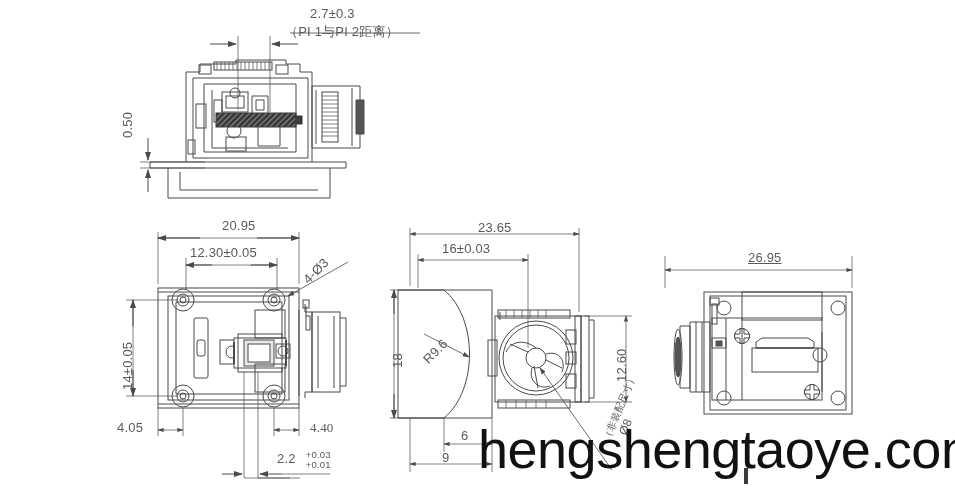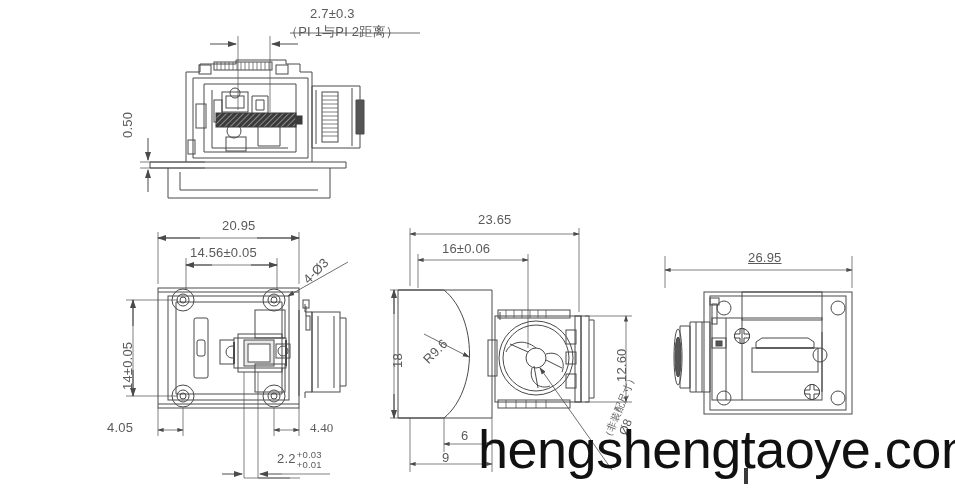--- a/index.html
+++ b/index.html
@@ -18,21 +18,21 @@
     color:#5a5a5a;
     white-space:nowrap;
     letter-spacing:.2px;
     font-family:"Liberation Sans","DejaVu Sans",sans-serif;
   }
   .dimtext.small{font-size:12px;}
   .dimtext.tiny{font-size:10px;}
   .rot90{transform:rotate(-90deg);transform-origin:left top;}
   .rot45{transform:rotate(-45deg);transform-origin:left top;}
   .rotneg60{transform:rotate(-68deg);transform-origin:left top;}
-  .tol{display:inline-block;vertical-align:middle;font-size:9.5px;line-height:1.02;text-align:left;margin-left:1px;}
+  .tol{display:inline-block;vertical-align:middle;font-size:9.5px;line-height:1.02;text-align:left;margin-left:10px;}
 
   .watermark{
     position:absolute;
     font-size:54px;
     color:#111111;
     font-family:"Liberation Sans","DejaVu Sans",sans-serif;
     white-space:nowrap;
     letter-spacing:-0.5px;
   }
 </style>
@@ -375,31 +375,31 @@
 
       <rect x="744" y="468" width="4" height="16" fill="#3a3a3a" stroke="none"></rect>
     </g>
   </svg>
 
   <div class="dimtext" style="left:310px;top:6px;">2.7±0.3</div>
   <div class="dimtext" style="left:285px;top:23px;">（PI 1与PI 2距离）</div>
   <div class="dimtext rot90" style="left:120px;top:138px;">0.50</div>
 
   <div class="dimtext" style="left:203px;top:218px;margin-left:19px;">20.95</div>
-  <div class="dimtext" style="left:190px;top:245px;">14.56±0.05</div>
+  <div class="dimtext" style="left:190px;top:245px;">12.30±0.05</div>
   <div class="dimtext rot90" style="left:120px;top:390px;">14±0.05</div>
   <div class="dimtext rot45" style="left:300px;top:276px;">4-Ø3</div>
-  <div class="dimtext" style="left:107px;top:420px;">4.05</div>
+  <div class="dimtext" style="left:117px;top:420px;">4.05</div>
   <div class="dimtext" style="left:310px;top:420px;font-family:Liberation Serif, serif;">4.40</div>
   <div class="dimtext" style="left:277px;top:450px;">
     <span>2.2</span><span class="tol"><span>+0.03</span><br><span>+0.01</span></span>
   </div>
 
-  <div class="dimtext" style="left:478px;top:212px;">23.65</div>
-  <div class="dimtext" style="left:442px;top:241px;">16±0.06</div>
+  <div class="dimtext" style="left:478px;top:220px;">23.65</div>
+  <div class="dimtext" style="left:442px;top:241px;">16±0.03</div>
   <div class="dimtext rot90" style="left:390px;top:368px;">18</div>
   <div class="dimtext rot90" style="left:614px;top:382px;">12.60</div>
   <div class="dimtext rot45" style="left:420px;top:356px;">R9.6</div>
   <div class="dimtext" style="left:461px;top:428px;">6</div>
   <div class="dimtext" style="left:442px;top:450px;">9</div>
   <div class="dimtext small rotneg60" style="left:616px;top:432px;">Ø8</div>
   <div class="dimtext tiny rotneg60" style="left:600px;top:438px;">（非装配尺寸）</div>
 
   <div class="dimtext" style="left:748px;top:250px;text-decoration:underline;">26.95</div>
 

